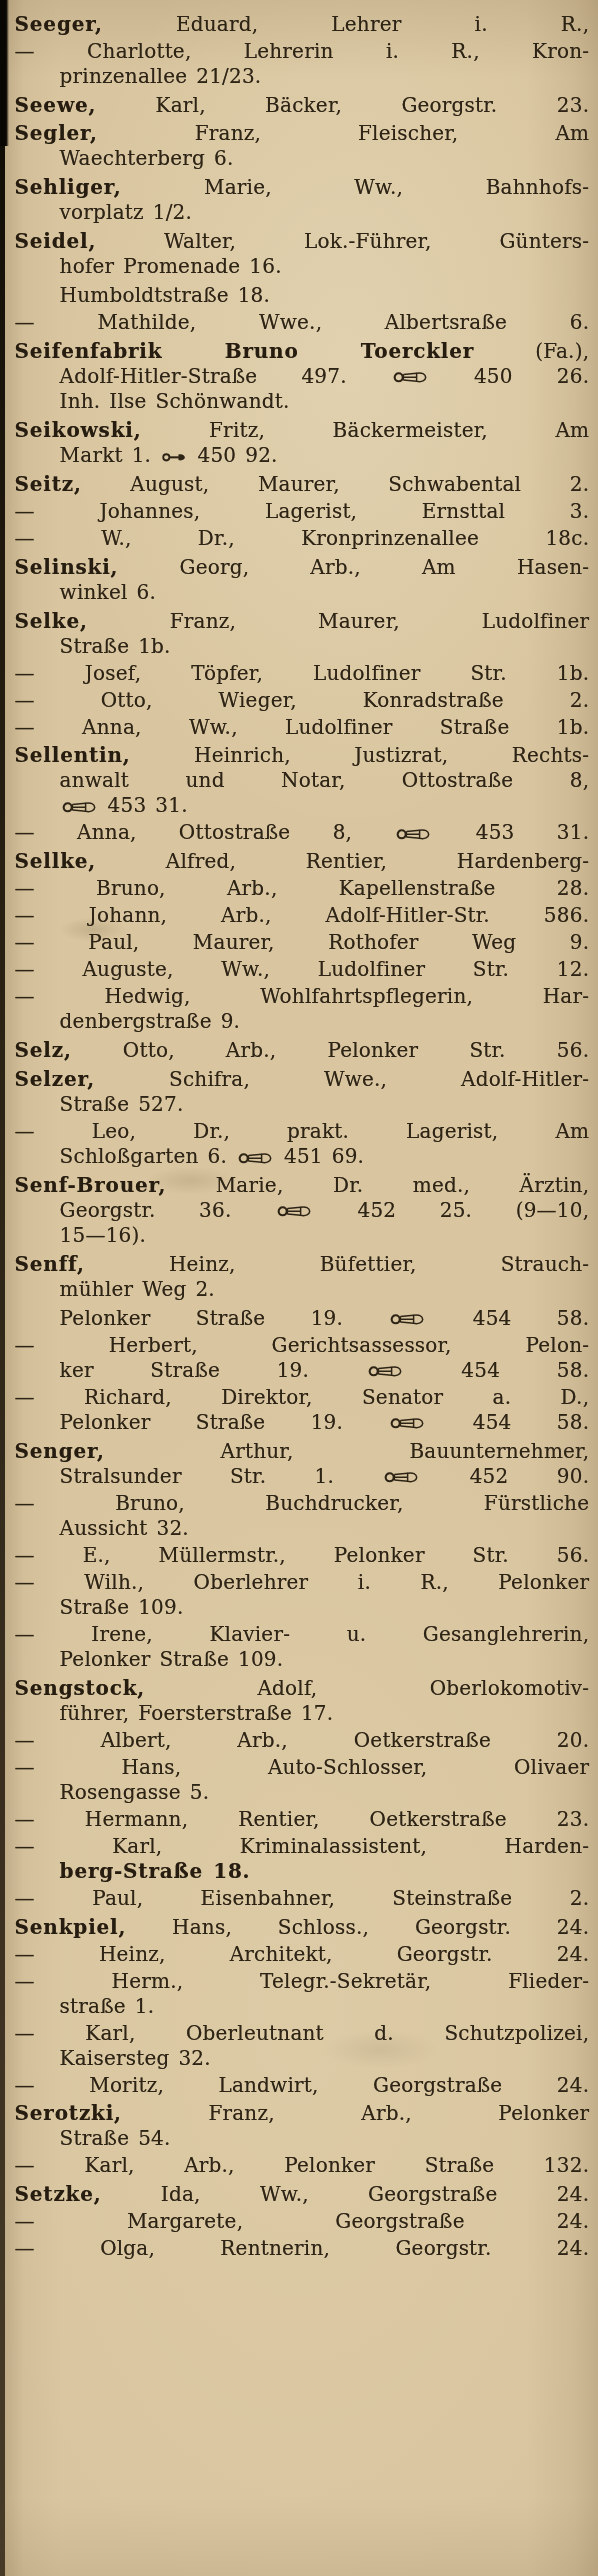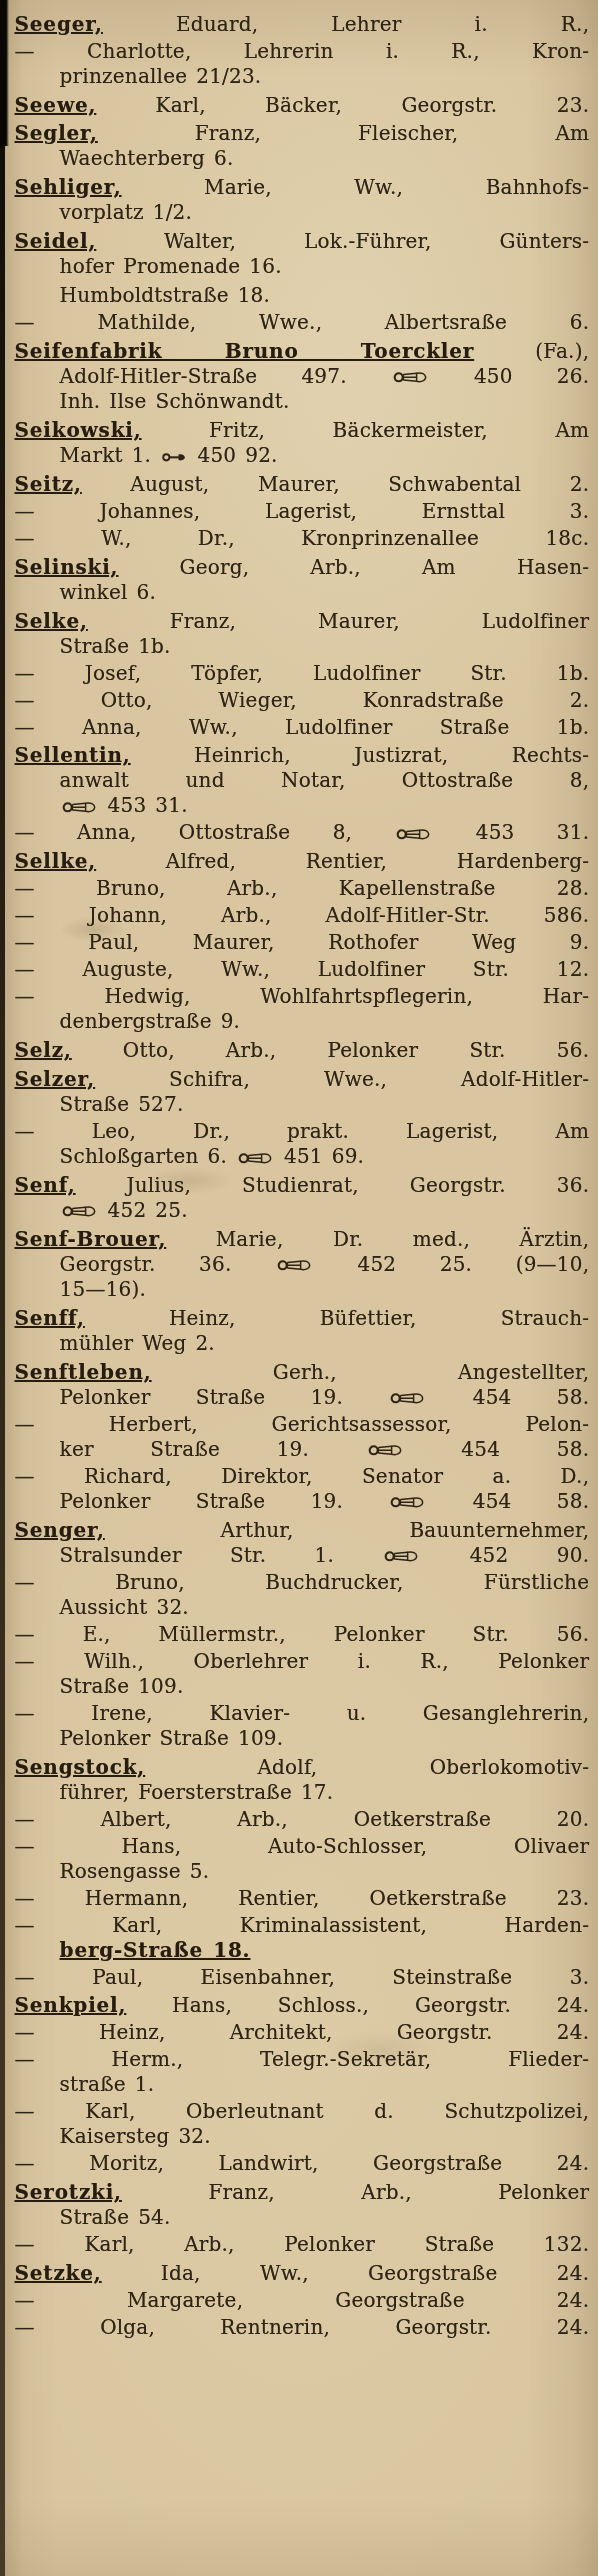--- a/index.html
+++ b/index.html
@@ -49,21 +49,21 @@
     -moz-text-align-last: left;
     word-spacing: 2.4px;
     letter-spacing: 0.2px;
   }
   .line.fill {
     text-align-last: justify;
     -moz-text-align-last: justify;
   }
   .line.cont { padding-left: 45px; }
 
-  .b { font-weight: bold; letter-spacing: 0.8px; color: #261d10; text-decoration: underline; }
+  .b { font-weight: bold; letter-spacing: 0.8px; color: #261d10; }
 
   .pi { display: inline-block; margin: 0 2px; color: #2e2416; }
   .pi svg { display: inline-block; vertical-align: -2px; }
 </style>
 </head>
 <body>
 
 <div class="page">
   <div class="rule-left"></div>
   <div class="rule-left-top"></div>
@@ -190,44 +190,34 @@
       <div class="entry">
         <div class="line fill"><span>— Leo, Dr., prakt. Lagerist, Am</span></div>
         <div class="line cont"><span>Schloßgarten 6. </span><span class="pi"><svg width="35" height="14.6" viewBox="0 0 40 16">
               <circle cx="6.5" cy="8" r="4.6" fill="none" stroke="currentColor" stroke-width="2.4"></circle>
               <path d="M11.8 4.6 L11.8 11.4" stroke="currentColor" stroke-width="1.8" fill="none"></path>
               <path d="M12 4.8 L27 3.4 M12 8 L27 8 M12 11.2 L27 12.6" stroke="currentColor" stroke-width="1.7" fill="none"></path>
               <path d="M27 3.4 C33 2 37 4.4 37.4 8 C37 11.6 33 14 27 12.6 Z" fill="none" stroke="currentColor" stroke-width="1.7"></path>
             </svg></span><span> 451 69.</span></div>
       </div>
       <div class="entry group">
-        <div class="line fill"><span class="b">Senf,</span><span> Julius, Studienrat, Georgstr. 36.</span></div>
-        <div class="line cont"><span class="pi"><svg width="35" height="14.6" viewBox="0 0 40 16">
-              <circle cx="6.5" cy="8" r="4.6" fill="none" stroke="currentColor" stroke-width="2.4"></circle>
-              <path d="M11.8 4.6 L11.8 11.4" stroke="currentColor" stroke-width="1.8" fill="none"></path>
-              <path d="M12 4.8 L27 3.4 M12 8 L27 8 M12 11.2 L27 12.6" stroke="currentColor" stroke-width="1.7" fill="none"></path>
-              <path d="M27 3.4 C33 2 37 4.4 37.4 8 C37 11.6 33 14 27 12.6 Z" fill="none" stroke="currentColor" stroke-width="1.7"></path>
-            </svg></span><span> 452 25.</span></div>
-      </div>
-      <div class="entry group">
         <div class="line fill"><span class="b">Senf-Brouer,</span><span> Marie, Dr. med., Ärztin,</span></div>
         <div class="line fill cont"><span>Georgstr. 36. </span><span class="pi"><svg width="35" height="14.6" viewBox="0 0 40 16">
               <circle cx="6.5" cy="8" r="4.6" fill="none" stroke="currentColor" stroke-width="2.4"></circle>
               <path d="M11.8 4.6 L11.8 11.4" stroke="currentColor" stroke-width="1.8" fill="none"></path>
               <path d="M12 4.8 L27 3.4 M12 8 L27 8 M12 11.2 L27 12.6" stroke="currentColor" stroke-width="1.7" fill="none"></path>
               <path d="M27 3.4 C33 2 37 4.4 37.4 8 C37 11.6 33 14 27 12.6 Z" fill="none" stroke="currentColor" stroke-width="1.7"></path>
             </svg></span><span> 452 25. (9—10,</span></div>
         <div class="line cont"><span>15—16).</span></div>
       </div>
       <div class="entry group">
         <div class="line fill"><span class="b">Senff,</span><span> Heinz, Büfettier, Strauch-</span></div>
         <div class="line cont"><span>mühler Weg 2.</span></div>
       </div>
       <div class="entry group">
-        <div class="line fill"><span class="b">Senftleben,</span><span> Gerh., Angestellter,</span></div>
         <div class="line fill cont"><span>Pelonker Straße 19. </span><span class="pi"><svg width="35" height="14.6" viewBox="0 0 40 16">
               <circle cx="6.5" cy="8" r="4.6" fill="none" stroke="currentColor" stroke-width="2.4"></circle>
               <path d="M11.8 4.6 L11.8 11.4" stroke="currentColor" stroke-width="1.8" fill="none"></path>
               <path d="M12 4.8 L27 3.4 M12 8 L27 8 M12 11.2 L27 12.6" stroke="currentColor" stroke-width="1.7" fill="none"></path>
               <path d="M27 3.4 C33 2 37 4.4 37.4 8 C37 11.6 33 14 27 12.6 Z" fill="none" stroke="currentColor" stroke-width="1.7"></path>
             </svg></span><span> 454 58.</span></div>
       </div>
       <div class="entry">
         <div class="line fill"><span>— Herbert, Gerichtsassessor, Pelon-</span></div>
         <div class="line fill cont"><span>ker Straße 19. </span><span class="pi"><svg width="35" height="14.6" viewBox="0 0 40 16">
@@ -282,21 +272,21 @@
         <div class="line cont"><span>Rosengasse 5.</span></div>
       </div>
       <div class="entry">
         <div class="line fill"><span>— Hermann, Rentier, Oetkerstraße 23.</span></div>
       </div>
       <div class="entry">
         <div class="line fill"><span>— Karl, Kriminalassistent, Harden-</span></div>
         <div class="line cont"><span class="b">berg-Straße 18.</span></div>
       </div>
       <div class="entry">
-        <div class="line fill"><span>— Paul, Eisenbahner, Steinstraße 3.</span></div>
+        <div class="line fill"><span>— Paul, Eisenbahner, Steinstraße 2.</span></div>
       </div>
       <div class="entry group">
         <div class="line fill"><span class="b">Senkpiel,</span><span> Hans, Schloss., Georgstr. 24.</span></div>
       </div>
       <div class="entry">
         <div class="line fill"><span>— Heinz, Architekt, Georgstr. 24.</span></div>
       </div>
       <div class="entry">
         <div class="line fill"><span>— Herm., Telegr.-Sekretär, Flieder-</span></div>
         <div class="line cont"><span>straße 1.</span></div>

